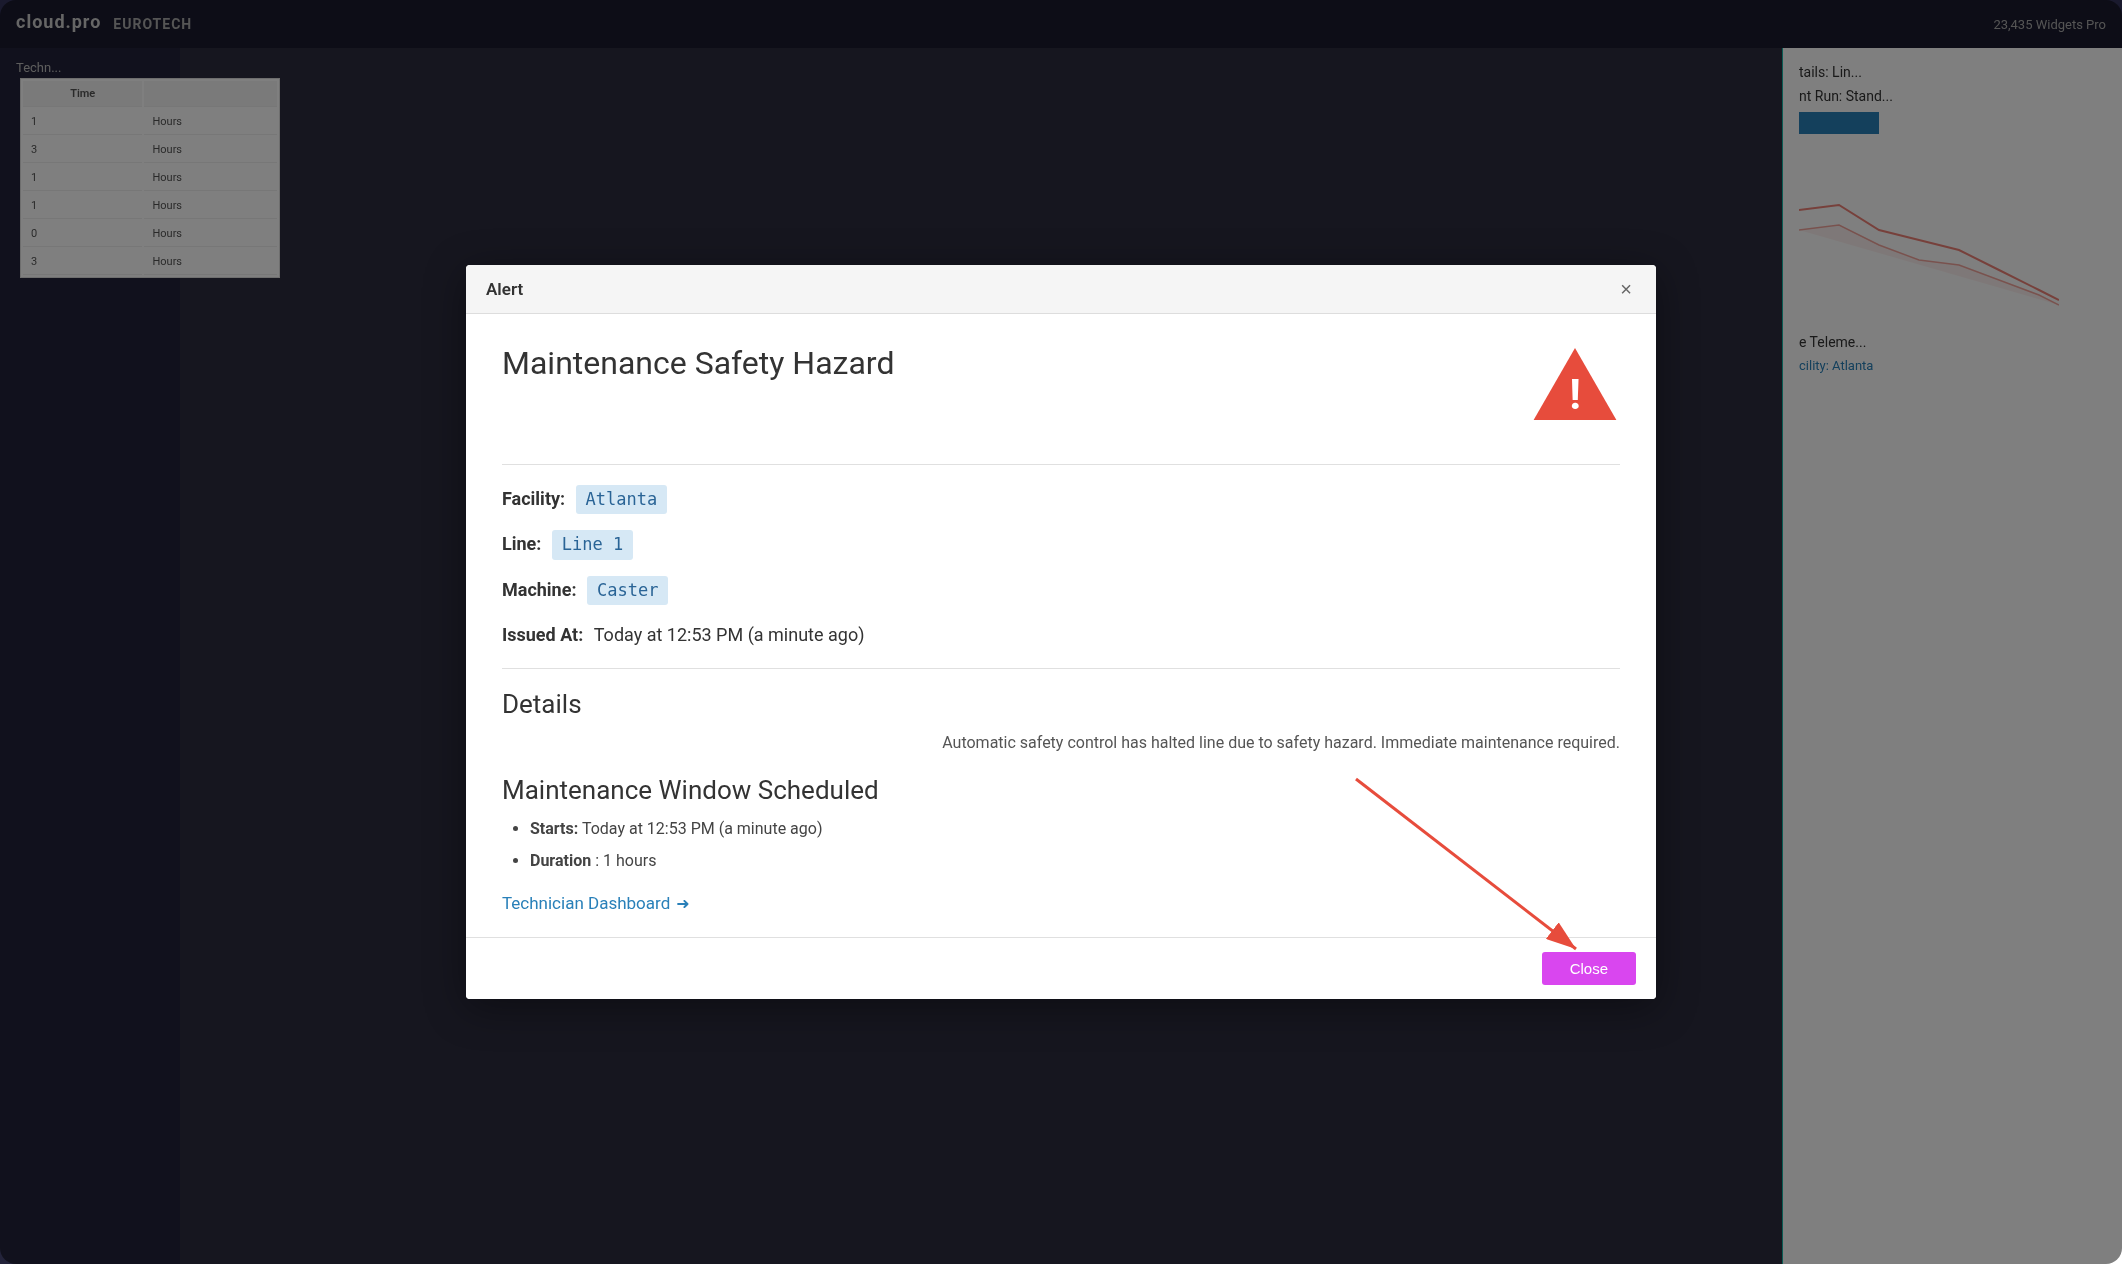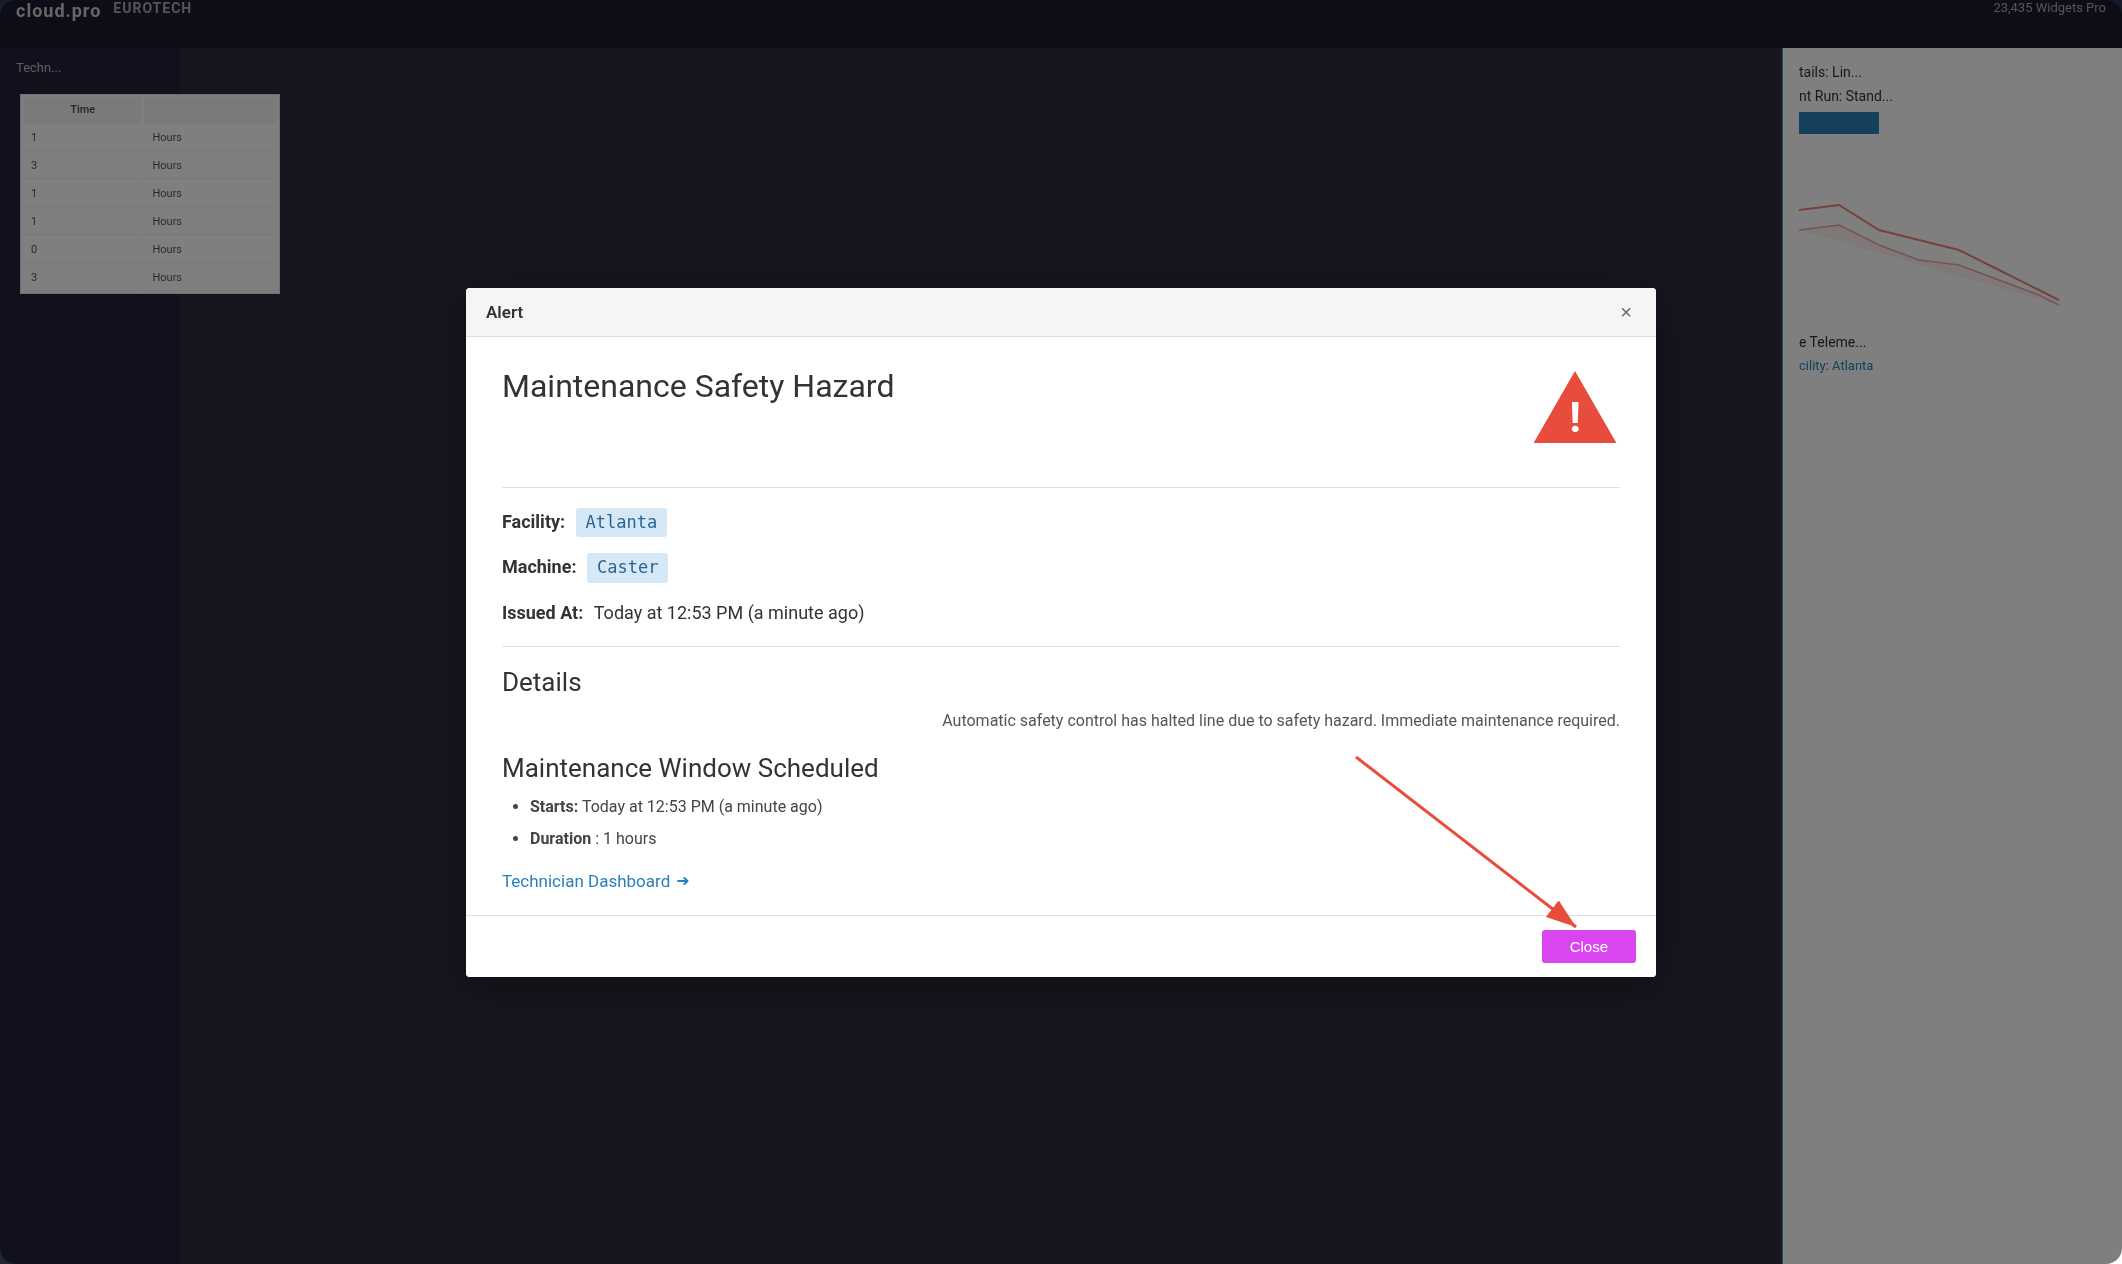--- a/index.html
+++ b/index.html
@@ -21,22 +21,22 @@
     }
 
     .topbar {
       position: absolute;
       top: 0;
       left: 0;
       right: 0;
       height: 48px;
       background: #1a1a2e;
       display: flex;
-      align-items: flex-start;
-      padding: 0 16px;
+      align-items: flex-end;
+      padding: 16px 16px;
       gap: 12px;
     }
 
     .topbar-logo {
       color: #ccc;
       font-size: 18px;
       font-weight: bold;
       letter-spacing: 1px;
     }
 
@@ -284,21 +284,21 @@
 <div class="dashboard-bg">
   <div class="topbar">
     <span class="topbar-logo">cloud.pro</span>
     <span class="topbar-logo" style="font-size:14px;color:#aaa;">EUROTECH</span>
     <span class="topbar-right">23,435 Widgets Pro</span>
   </div>
   <div class="sidebar-bg">
     <div class="sidebar-item-bg">Techn...</div>
   </div>
 
-  <table class="bg-table" style="top:94px;left:20px;position:absolute;">
+  <table class="bg-table" style="top:78px;left:20px;position:absolute;">
     <thead>
       <tr>
         <th>Time</th>
         <th></th>
       </tr>
     </thead>
     <tbody>
       <tr>
           <td>1</td>
           <td>Hours</td>
@@ -362,20 +362,24 @@
 
       <hr class="divider">
 
       
       <div class="field-row">
         <span class="field-label">Facility:</span>
         <span class="field-value-badge">Atlanta</span>
       </div>
 
       
+      <div class="field-row">
+        <span class="field-label">Line:</span>
+        <span class="field-value-badge">Line 1</span>
+      </div>
 
       
       <div class="field-row">
         <span class="field-label">Machine:</span>
         <span class="field-value-badge">Caster</span>
       </div>
 
       
       <div class="field-row">
         <span class="field-label">Issued At:</span>

